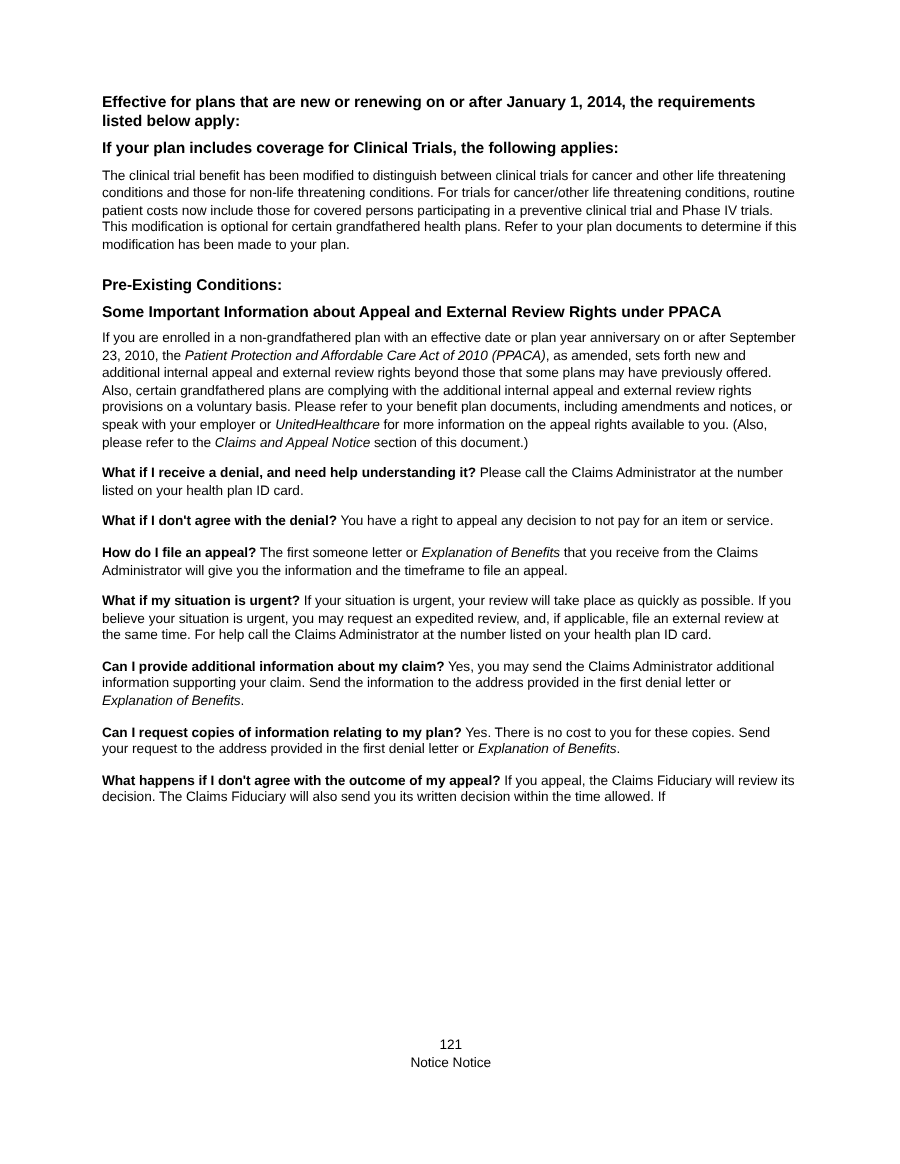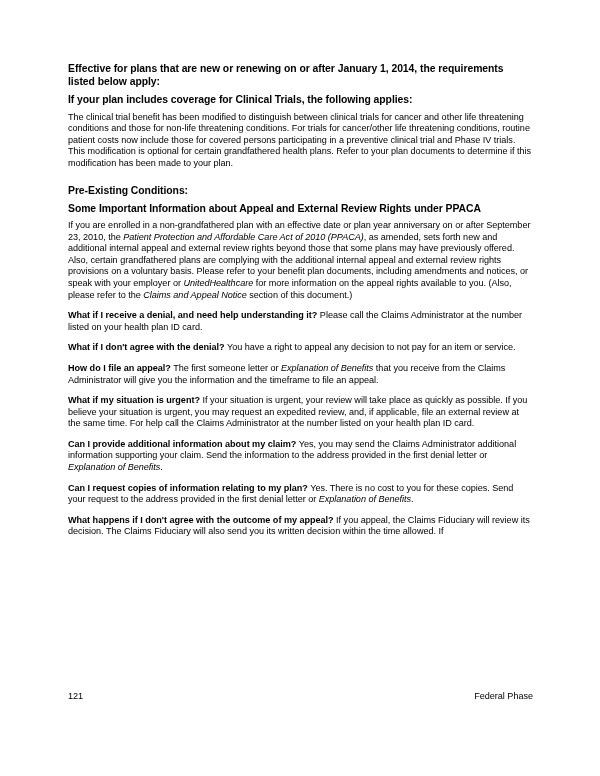--- a/index.html
+++ b/index.html
@@ -55,23 +55,24 @@
   .it {
     font-style: italic;
   }
   .footer {
     position: absolute;
     left: 68px;
     top: 690px;
     width: 465px;
     display: flex;
     justify-content: space-between;
-    align-items: flex-end;
+    align-items: center;
     font-size: 9.1px;
     line-height: 12px;
+    flex-direction: column;
   }
   .footer-page, .footer-label {
     letter-spacing: -0.03px;
   }
 </style>
 </head>
 <body>
 
 <div class="page">
 
@@ -119,16 +120,16 @@
     </p>
 
     <p class="body">
       <span class="q">What happens if I don't agree with the outcome of my appeal?</span><span> If you appeal, the Claims Fiduciary will review its decision. The Claims Fiduciary will also send you its written decision within the time allowed. If</span>
     </p>
 
   </div>
 
   <div class="footer">
     <span class="footer-page">121</span>
-    <span class="footer-label">Federal Phase</span>
+    <span class="footer-label">Notice Notice</span>
   </div>
 
 </div>
 
 </body></html>

